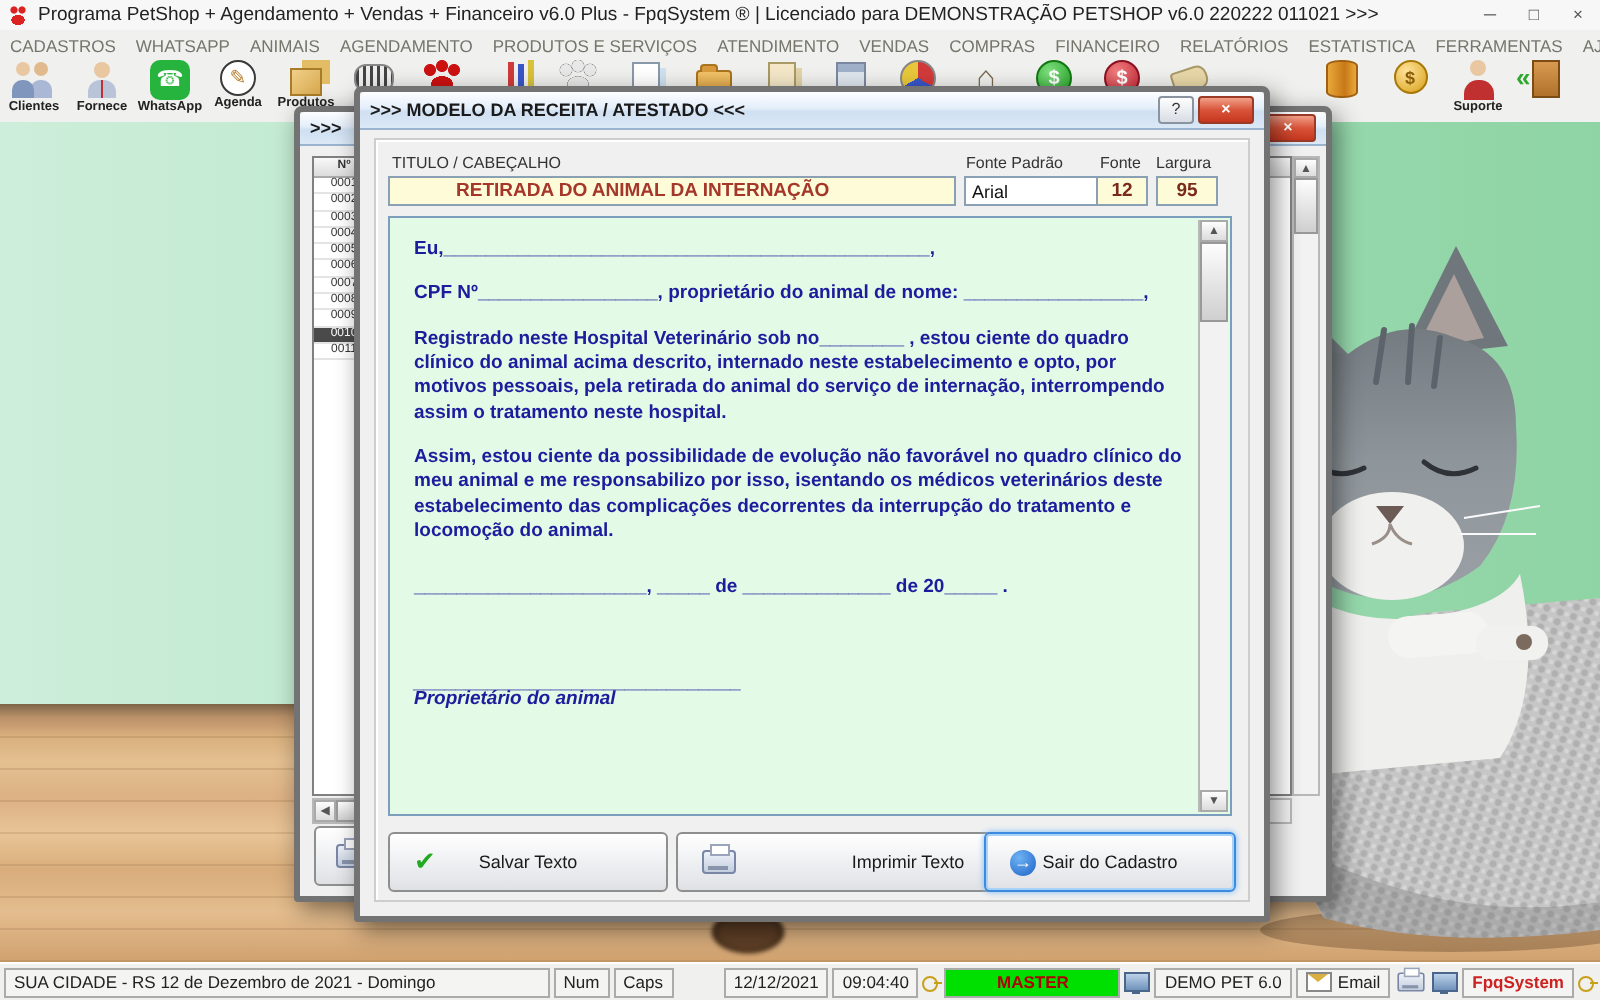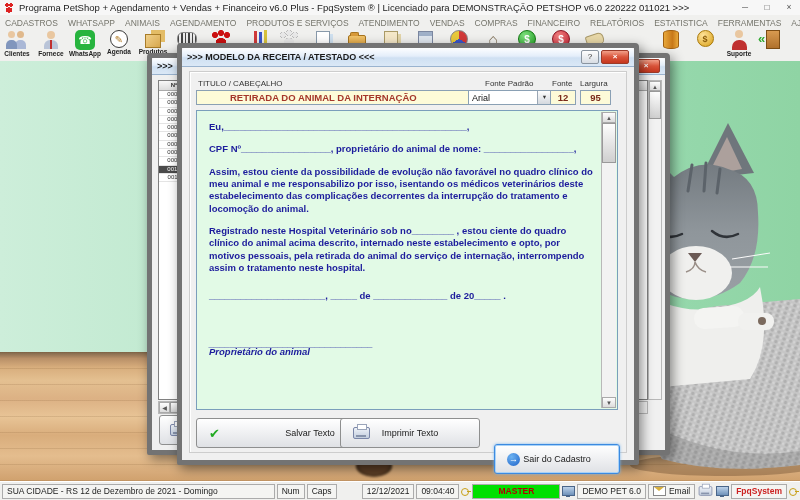--- a/index.html
+++ b/index.html
@@ -96,21 +96,21 @@
   .floor{position:absolute;left:0;right:0;top:352px;bottom:18px;
     background:
       repeating-linear-gradient(180deg,rgba(130,92,52,.18) 0 1px,transparent 1px 16px),
       linear-gradient(#7d654a,#b99068 5%,#d8ae7d 12%,#e4c091 22%,#dcb184 36%,#e8c496 50%,#d9ad7c 64%,#e4bd8e 80%,#d5a877 94%,#cfa06c);}
   .toy{position:absolute;left:348px;top:450px;width:52px;height:32px;
     background:radial-gradient(ellipse 22px 13px at 50% 50%,#5e3f26 0 60%,#46301c 80%,transparent 85%);
     filter:blur(1px);}
   .cat-scene{position:absolute;right:0;top:61px;width:200px;height:421px;}
 
   
-  .win{position:absolute;background:#f0f0f0;border:5px solid #737373;border-radius:4px 4px 2px 2px;
+  .win{position:absolute;background:#f0f0f0;border:3px solid #737373;border-radius:4px 4px 2px 2px;
     box-shadow:3px 4px 12px rgba(0,0,0,.45);}
   .win-tb{height:16px;border-radius:3px 3px 0 0;display:flex;align-items:center;padding:0 5px;
     background:linear-gradient(#fdfeff,#e4eefa 45%,#cfe0f2 55%,#dbe8f6);
     border-bottom:1px solid #9ab3cf;font-size:9px;color:#1a1a1a;}
   .win-tb .tb-title{font-weight:bold;white-space:nowrap;overflow:hidden;}
   .tb-btns{margin-left:auto;display:flex;gap:2px;}
   .tb-btn{height:12px;border-radius:2px;border:1px solid #8a94a0;font-size:8px;line-height:11px;
     text-align:center;color:#333;background:linear-gradient(#fefefe,#d8dde4);}
   .tb-help{width:16px;}
   .tb-close{width:26px;background:linear-gradient(#f2a089,#d9543a 50%,#c6371f);color:#fff;border-color:#9c3a28;font-weight:bold;}
@@ -158,21 +158,21 @@
   .text-area p:last-of-type{margin-top:16px;}
   .sig-block{margin-top:38px;font-style:italic;}
   .ta-scroll{position:absolute;right:1px;top:1px;bottom:1px;width:14px;background:#f2f2f2;border-left:1px solid #b8b8b8;
     display:flex;flex-direction:column;}
   .ta-scroll .sc-btn{width:100%;height:11px;line-height:10px;}
   .ta-scroll .sc-thumb{width:100%;height:40px;}
   .dlg-btn{position:absolute;top:370px;height:28px;border:1px solid #8e8f8f;border-radius:3px;
     background:linear-gradient(#ffffff,#dfe1e5);font-size:9px;color:#1a1a1a;
     display:flex;align-items:center;justify-content:center;}
   .dlg-btn .b-ico{position:absolute;left:12px;}
-  .dlg-btn.focused{border:1px solid #3c8ae0;box-shadow:0 0 3px #7ab8f0, inset 0 0 0 1px #a8d2f8;margin-top:26px;}
+  .dlg-btn.focused{border:1px solid #3c8ae0;box-shadow:0 0 3px #7ab8f0, inset 0 0 0 1px #a8d2f8;}
   .check-ico::after{content:"✔";color:#22aa22;font-size:13px;font-weight:bold;}
   .arrow-ico{width:13px;height:13px;border-radius:50%;background:radial-gradient(circle at 35% 30%,#6db3f2,#1e62c8);
     color:#fff;font-size:9px;line-height:13px;text-align:center;}
   .arrow-ico::after{content:"→";}
 
   
   .statusbar{position:absolute;left:0;right:0;bottom:0;height:18px;background:#f0f0ee;border-top:1px solid #fff;
     display:flex;align-items:center;gap:2px;padding:0 2px;font-size:8.5px;color:#222;}
   .seg{border:1px solid #ababab;background:#f4f4f2;height:13px;line-height:13px;padding:0 4px;
     white-space:nowrap;display:flex;align-items:center;gap:3px;box-sizing:content-box;}
@@ -407,52 +407,52 @@
       </span>
     </div>
     <div class="dlg-box"></div>
 
     <span class="fld-label" style="left:16px;top:31px;">TITULO / CABEÇALHO</span>
     <span class="fld-label" style="left:303px;top:31px;">Fonte Padrão</span>
     <span class="fld-label" style="left:370px;top:31px;">Fonte</span>
     <span class="fld-label" style="left:398px;top:31px;">Largura</span>
 
     <div class="inp" style="left:14px;top:42px;width:284px;padding-left:33px;">RETIRADA DO ANIMAL DA INTERNAÇÃO</div>
-    <div class="combo" style="left:286px;top:42px;width:84px;justify-content:space-between;">
+    <div class="combo" style="left:302px;top:42px;width:84px;justify-content:space-between;">
       <span class="val">Arial</span>
       <span class="drop">▼</span>
     </div>
     <div class="inp center" style="left:368px;top:42px;width:26px;">12</div>
     <div class="inp center" style="left:398px;top:42px;width:31px;">95</div>
 
     <div class="text-area">
       <div>
 
       <p>Eu,______________________________________________,</p>
           <p>CPF Nº_________________, proprietário do animal de nome: _________________,</p>
+          <p>Registrado neste Hospital Veterinário sob no________ , estou ciente do quadro clínico do animal acima descrito, internado neste estabelecimento e opto, por motivos pessoais, pela retirada do animal do serviço de internação, interrompendo assim  o tratamento neste hospital.</p>
           <p>Assim, estou ciente da possibilidade de evolução não favorável no quadro clínico do meu animal e me responsabilizo por isso, isentando os médicos veterinários deste estabelecimento das complicações decorrentes da interrupção do tratamento e locomoção do animal.</p>
-          <p>Registrado neste Hospital Veterinário sob no________ , estou ciente do quadro clínico do animal acima descrito, internado neste estabelecimento e opto, por motivos pessoais, pela retirada do animal do serviço de internação, interrompendo assim  o tratamento neste hospital.</p>
           <p>______________________, _____ de ______________ de 20_____ .</p>
         </div>
       <div class="sig-block">
         <div style="line-height:0.6;">_______________________________</div>
         <div>Proprietário do animal</div>
       </div>
       <div class="ta-scroll">
         <div class="sc-btn">▲</div>
         <div class="sc-thumb"></div>
         <div class="sc-btn" style="margin-top:auto;">▼</div>
       </div>
     </div>
 
-    <div class="dlg-btn" style="left:14px;width:138px;padding-left:44px;">
+    <div class="dlg-btn" style="left:14px;width:138px;">
       <span class="b-ico check-ico"></span>
       <span>Salvar Texto</span>
     </div>
-    <div class="dlg-btn" style="left:158px;width:138px;">
+    <div class="dlg-btn" style="left:158px;width:138px;padding-left:46px;">
       <span class="b-ico printer-ico"></span>
       <span>Imprimir Texto</span>
     </div>
     <div class="dlg-btn focused" style="left:312px;width:124px;">
       <span class="b-ico arrow-ico"></span>
       <span>Sair do Cadastro</span>
     </div>
   </div>
 
   <div class="statusbar">

